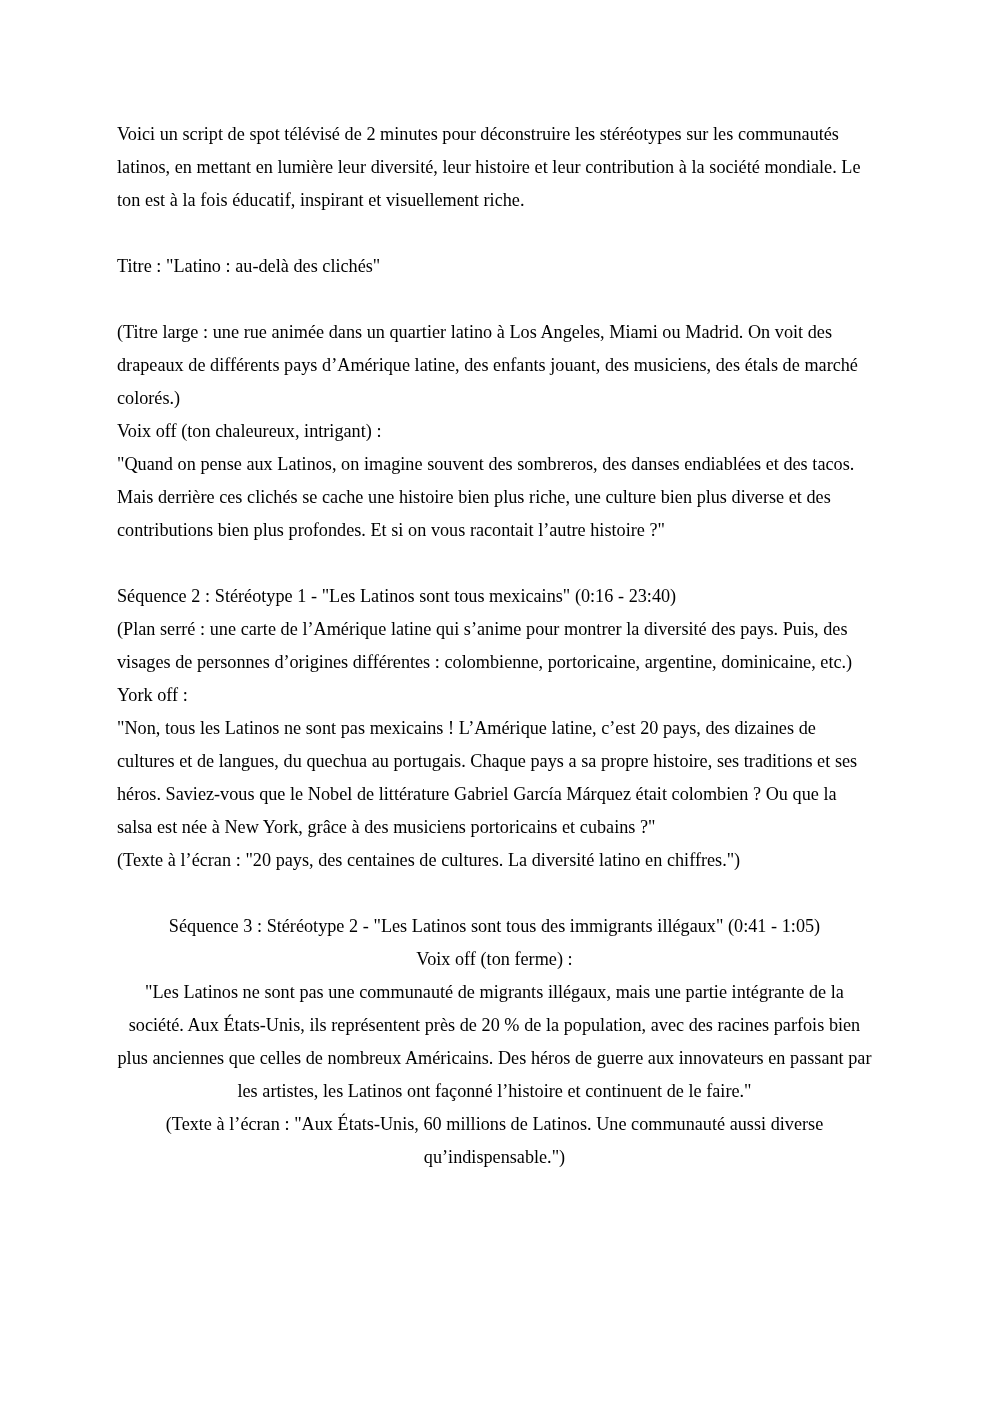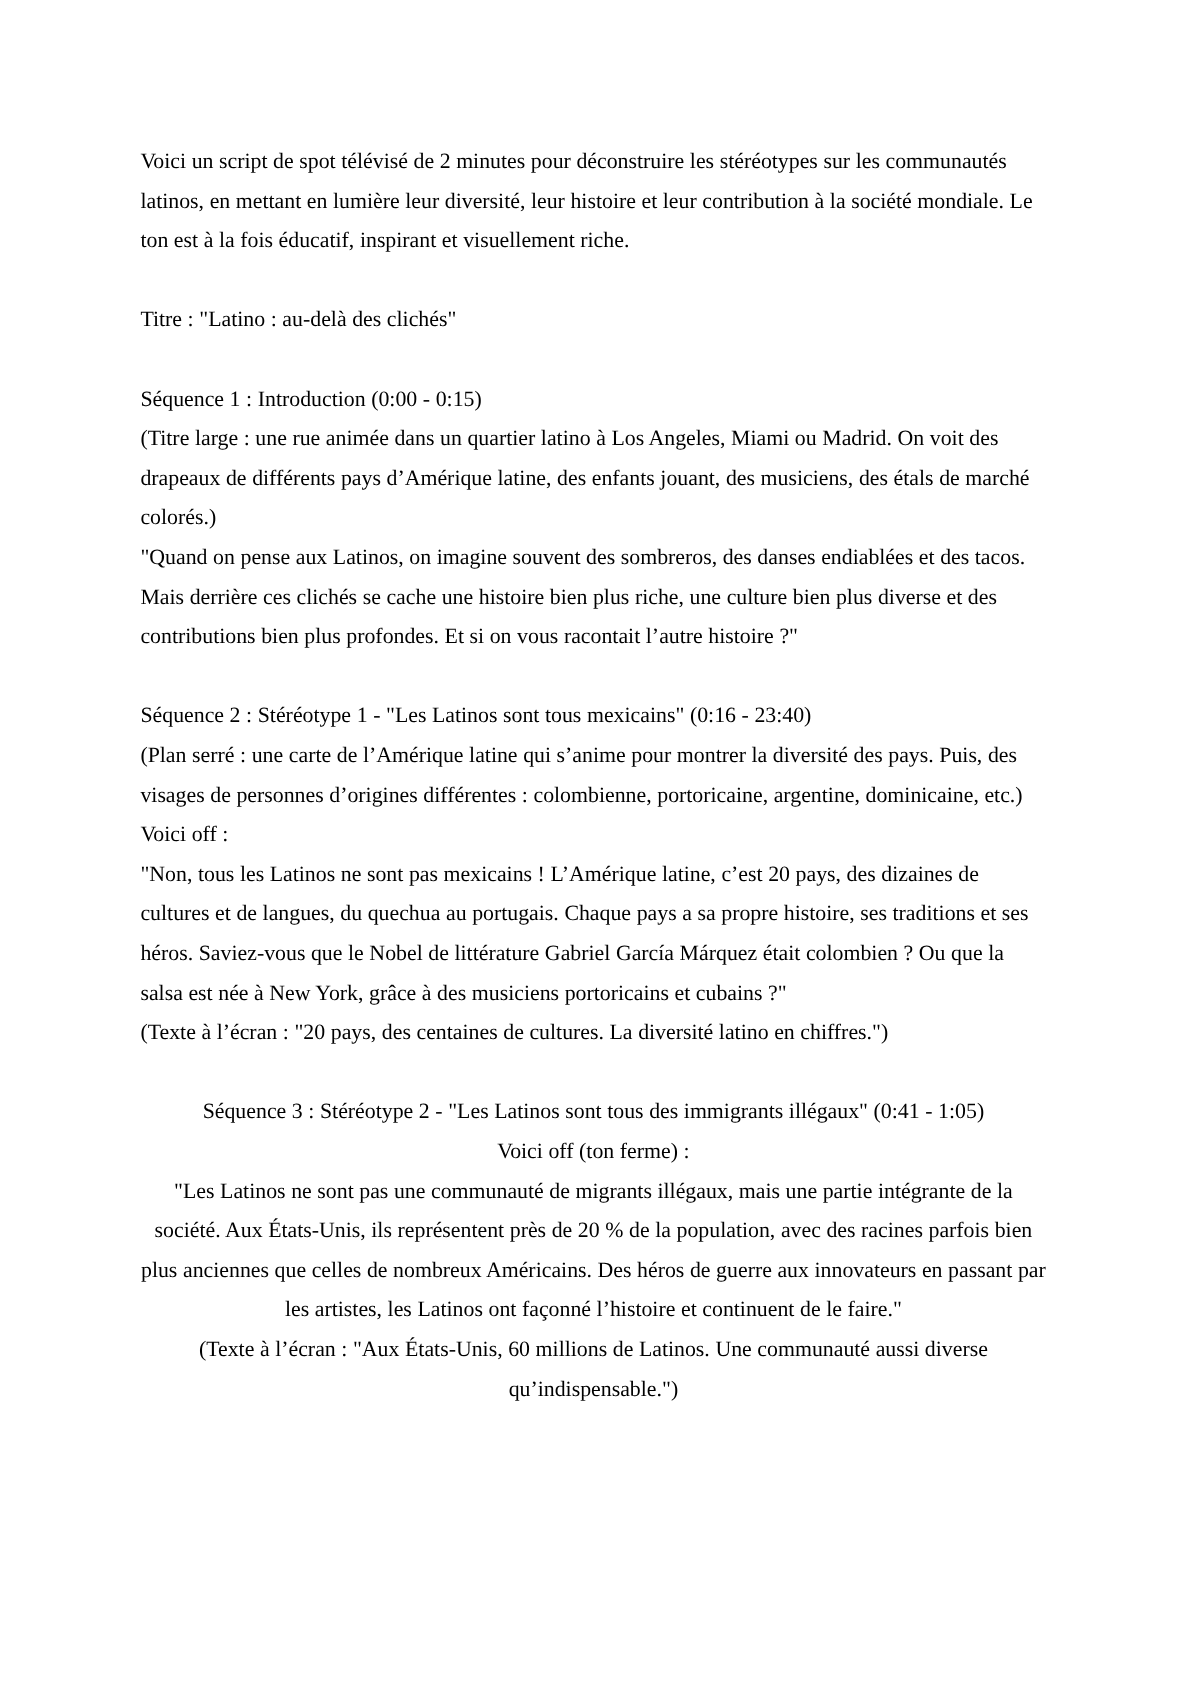--- a/index.html
+++ b/index.html
@@ -52,34 +52,34 @@
 
     <div class="para">
       <span class="line">Voici un script de spot télévisé de 2 minutes pour déconstruire les stéréotypes sur les communautés latinos, en mettant en lumière leur diversité, leur histoire et leur contribution à la société mondiale. Le ton est à la fois éducatif, inspirant et visuellement riche.</span>
     </div>
 
     <div class="para">
       <span class="line">Titre : "Latino : au-delà des clichés"</span>
     </div>
 
     <div class="para">
-      <span class="line">Séquence 1 : Introduction (0:00 - 0:15)</span>
       <span class="line">(Titre large : une rue animée dans un quartier latino à Los Angeles, Miami ou Madrid. On voit des drapeaux de différents pays d’Amérique latine, des enfants jouant, des musiciens, des étals de marché colorés.)</span>
+      <span class="line">Voix off (ton chaleureux, intrigant) :</span>
       <span class="line">"Quand on pense aux Latinos, on imagine souvent des sombreros, des danses endiablées et des tacos. Mais derrière ces clichés se cache une histoire bien plus riche, une culture bien plus diverse et des contributions bien plus profondes. Et si on vous racontait l’autre histoire ?"</span>
     </div>
 
     <div class="para">
       <span class="line">Séquence 2 : Stéréotype 1 - "Les Latinos sont tous mexicains" (0:16 - 23:40)</span>
       <span class="line">(Plan serré : une carte de l’Amérique latine qui s’anime pour montrer la diversité des pays. Puis, des visages de personnes d’origines différentes : colombienne, portoricaine, argentine, dominicaine, etc.)</span>
-      <span class="line">Voici off :</span>
+      <span class="line">York off :</span>
       <span class="line">"Non, tous les Latinos ne sont pas mexicains ! L’Amérique latine, c’est 20 pays, des dizaines de cultures et de langues, du quechua au portugais. Chaque pays a sa propre histoire, ses traditions et ses héros. Saviez-vous que le Nobel de littérature Gabriel García Márquez était colombien ? Ou que la salsa est née à New York, grâce à des musiciens portoricains et cubains ?"</span>
       <span class="line">(Texte à l’écran : "20 pays, des centaines de cultures. La diversité latino en chiffres.")</span>
     </div>
 
     <div class="para">
       <span class="line">Séquence 3 : Stéréotype 2 - "Les Latinos sont tous des immigrants illégaux" (0:41 - 1:05)</span>
-      <span class="line">Voici off (ton ferme) :</span>
+      <span class="line">Voix off (ton ferme) :</span>
       <span class="line">"Les Latinos ne sont pas une communauté de migrants illégaux, mais une partie intégrante de la société. Aux États-Unis, ils représentent près de 20 % de la population, avec des racines parfois bien plus anciennes que celles de nombreux Américains. Des héros de guerre aux innovateurs en passant par les artistes, les Latinos ont façonné l’histoire et continuent de le faire."</span>
       <span class="line">(Texte à l’écran : "Aux États-Unis, 60 millions de Latinos. Une communauté aussi diverse qu’indispensable.")</span>
     </div>
 
   </div>
 </div>
 
 </body></html>

